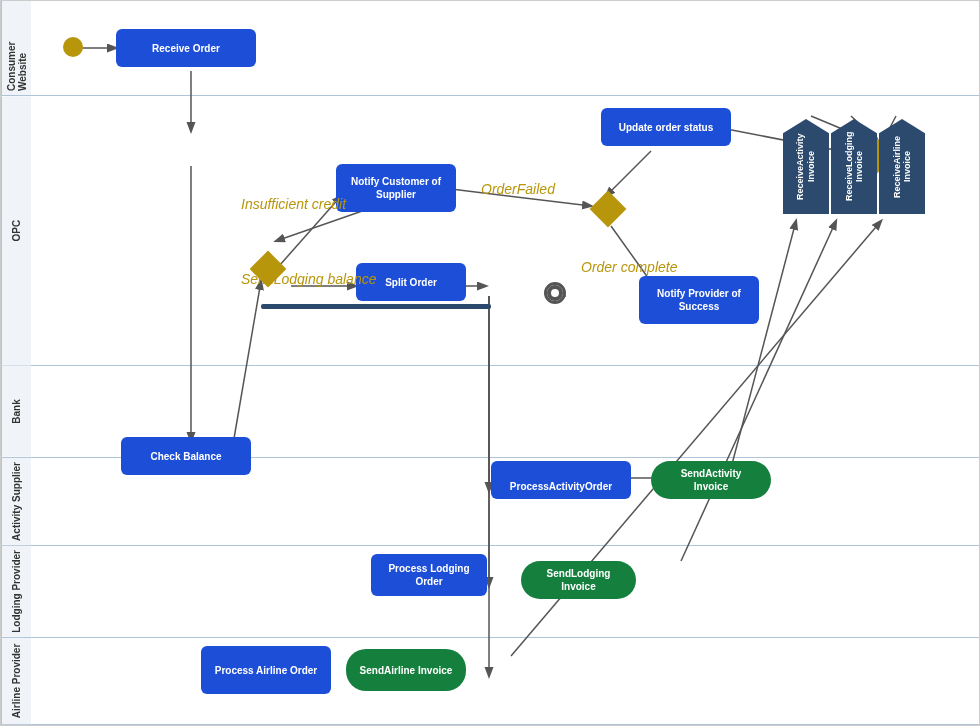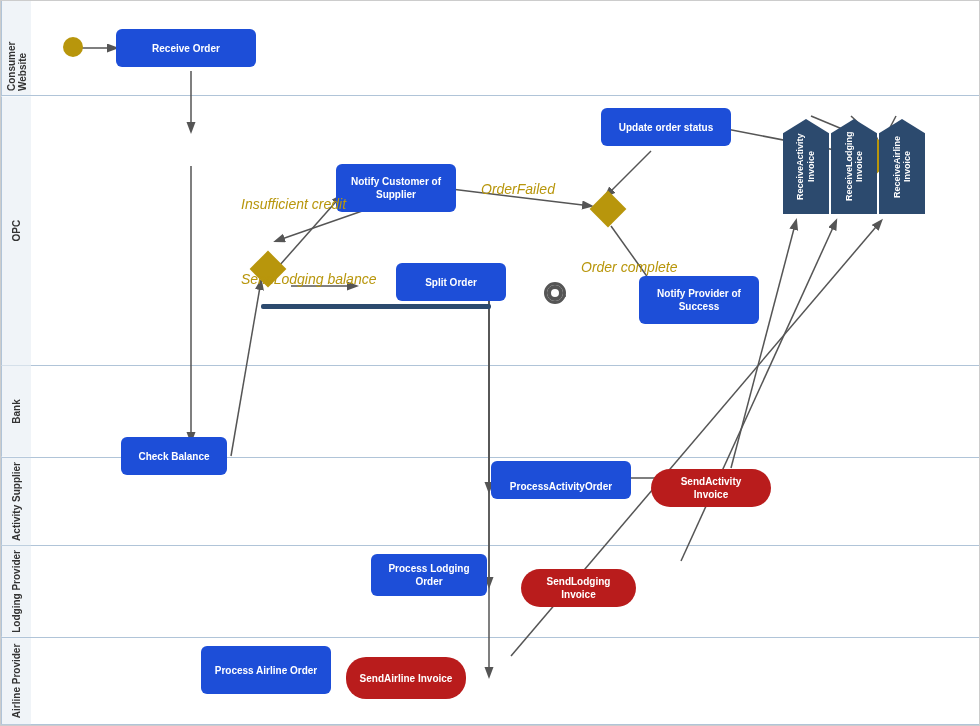--- a/index.html
+++ b/index.html
@@ -71,25 +71,24 @@
     }
 
     .node-rect {
       background: #1d4ed8;
       border-radius: 6px;
       padding: 6px 10px;
       line-height: 1.3;
     }
 
     .node-rounded {
-      background: #b91c1c;
+      background: #15803d;
       border-radius: 20px;
       padding: 6px 12px;
       line-height: 1.3;
-      margin-top: 8px;
     }
 
     .node-banner {
       background: #2c4a6e;
       color: #fff;
       writing-mode: vertical-rl;
       text-orientation: mixed;
       transform: rotate(180deg);
       padding: 8px 6px;
       font-size: 9px;
@@ -218,21 +217,21 @@
 
 
   <div class="node" style="left:252px; top:253px; width:30px; height:30px;">
     <div style="width:26px;height:26px;background:#b8960c;transform:rotate(45deg);"></div>
   </div>
 
   <div class="node node-rect" style="left:335px; top:163px; width:120px; height:48px;">
     <span>Notify Customer of Supplier</span>
   </div>
 
-  <div class="node node-rect" style="left:355px; top:262px; width:110px; height:38px;margin-left:40px;">
+  <div class="node node-rect" style="left:355px; top:262px; width:110px; height:38px;">
     <span>Split Order</span>
   </div>
 
   <div class="sync-bar" style="left:260px; top:303px; width:230px;"></div>
 
   <div class="node node-rect" style="left:600px; top:107px; width:130px; height:38px;">
     <span>Update order status</span>
   </div>
 
   <div class="node" style="left:592px; top:193px; width:30px; height:30px;">
@@ -262,21 +261,21 @@
       <span>ReceiveLodging Invoice</span>
     </div>
   </div>
 
   <div class="node" style="left:878px; top:118px; width:46px; height:95px;">
     <div style="width:100%;height:100%;display:flex;align-items:center;justify-content:center;font-size:9px;font-weight:bold;background:#2c4a6e;color:#fff;clip-path:polygon(0 0,100% 0,100% 85%,50% 100%,0 85%);writing-mode:vertical-rl;transform:rotate(180deg);padding:8px 4px;">
       <span>ReceiveAirline Invoice</span>
     </div>
   </div>
 
-  <div class="node node-rect" style="left:120px; top:436px; width:106px; height:38px;">
+  <div class="node node-rect" style="left:120px; top:436px; width:130px; height:38px;">
     <span>Check Balance</span>
   </div>
 
   <div class="node node-rect" style="left:490px; top:460px; width:140px; height:38px;align-items:flex-end;">
     <span>ProcessActivityOrder</span>
   </div>
 
   <div class="node node-rounded" style="left:650px; top:460px; width:120px; height:38px;">
     <span>SendActivity Invoice</span>
   </div>

